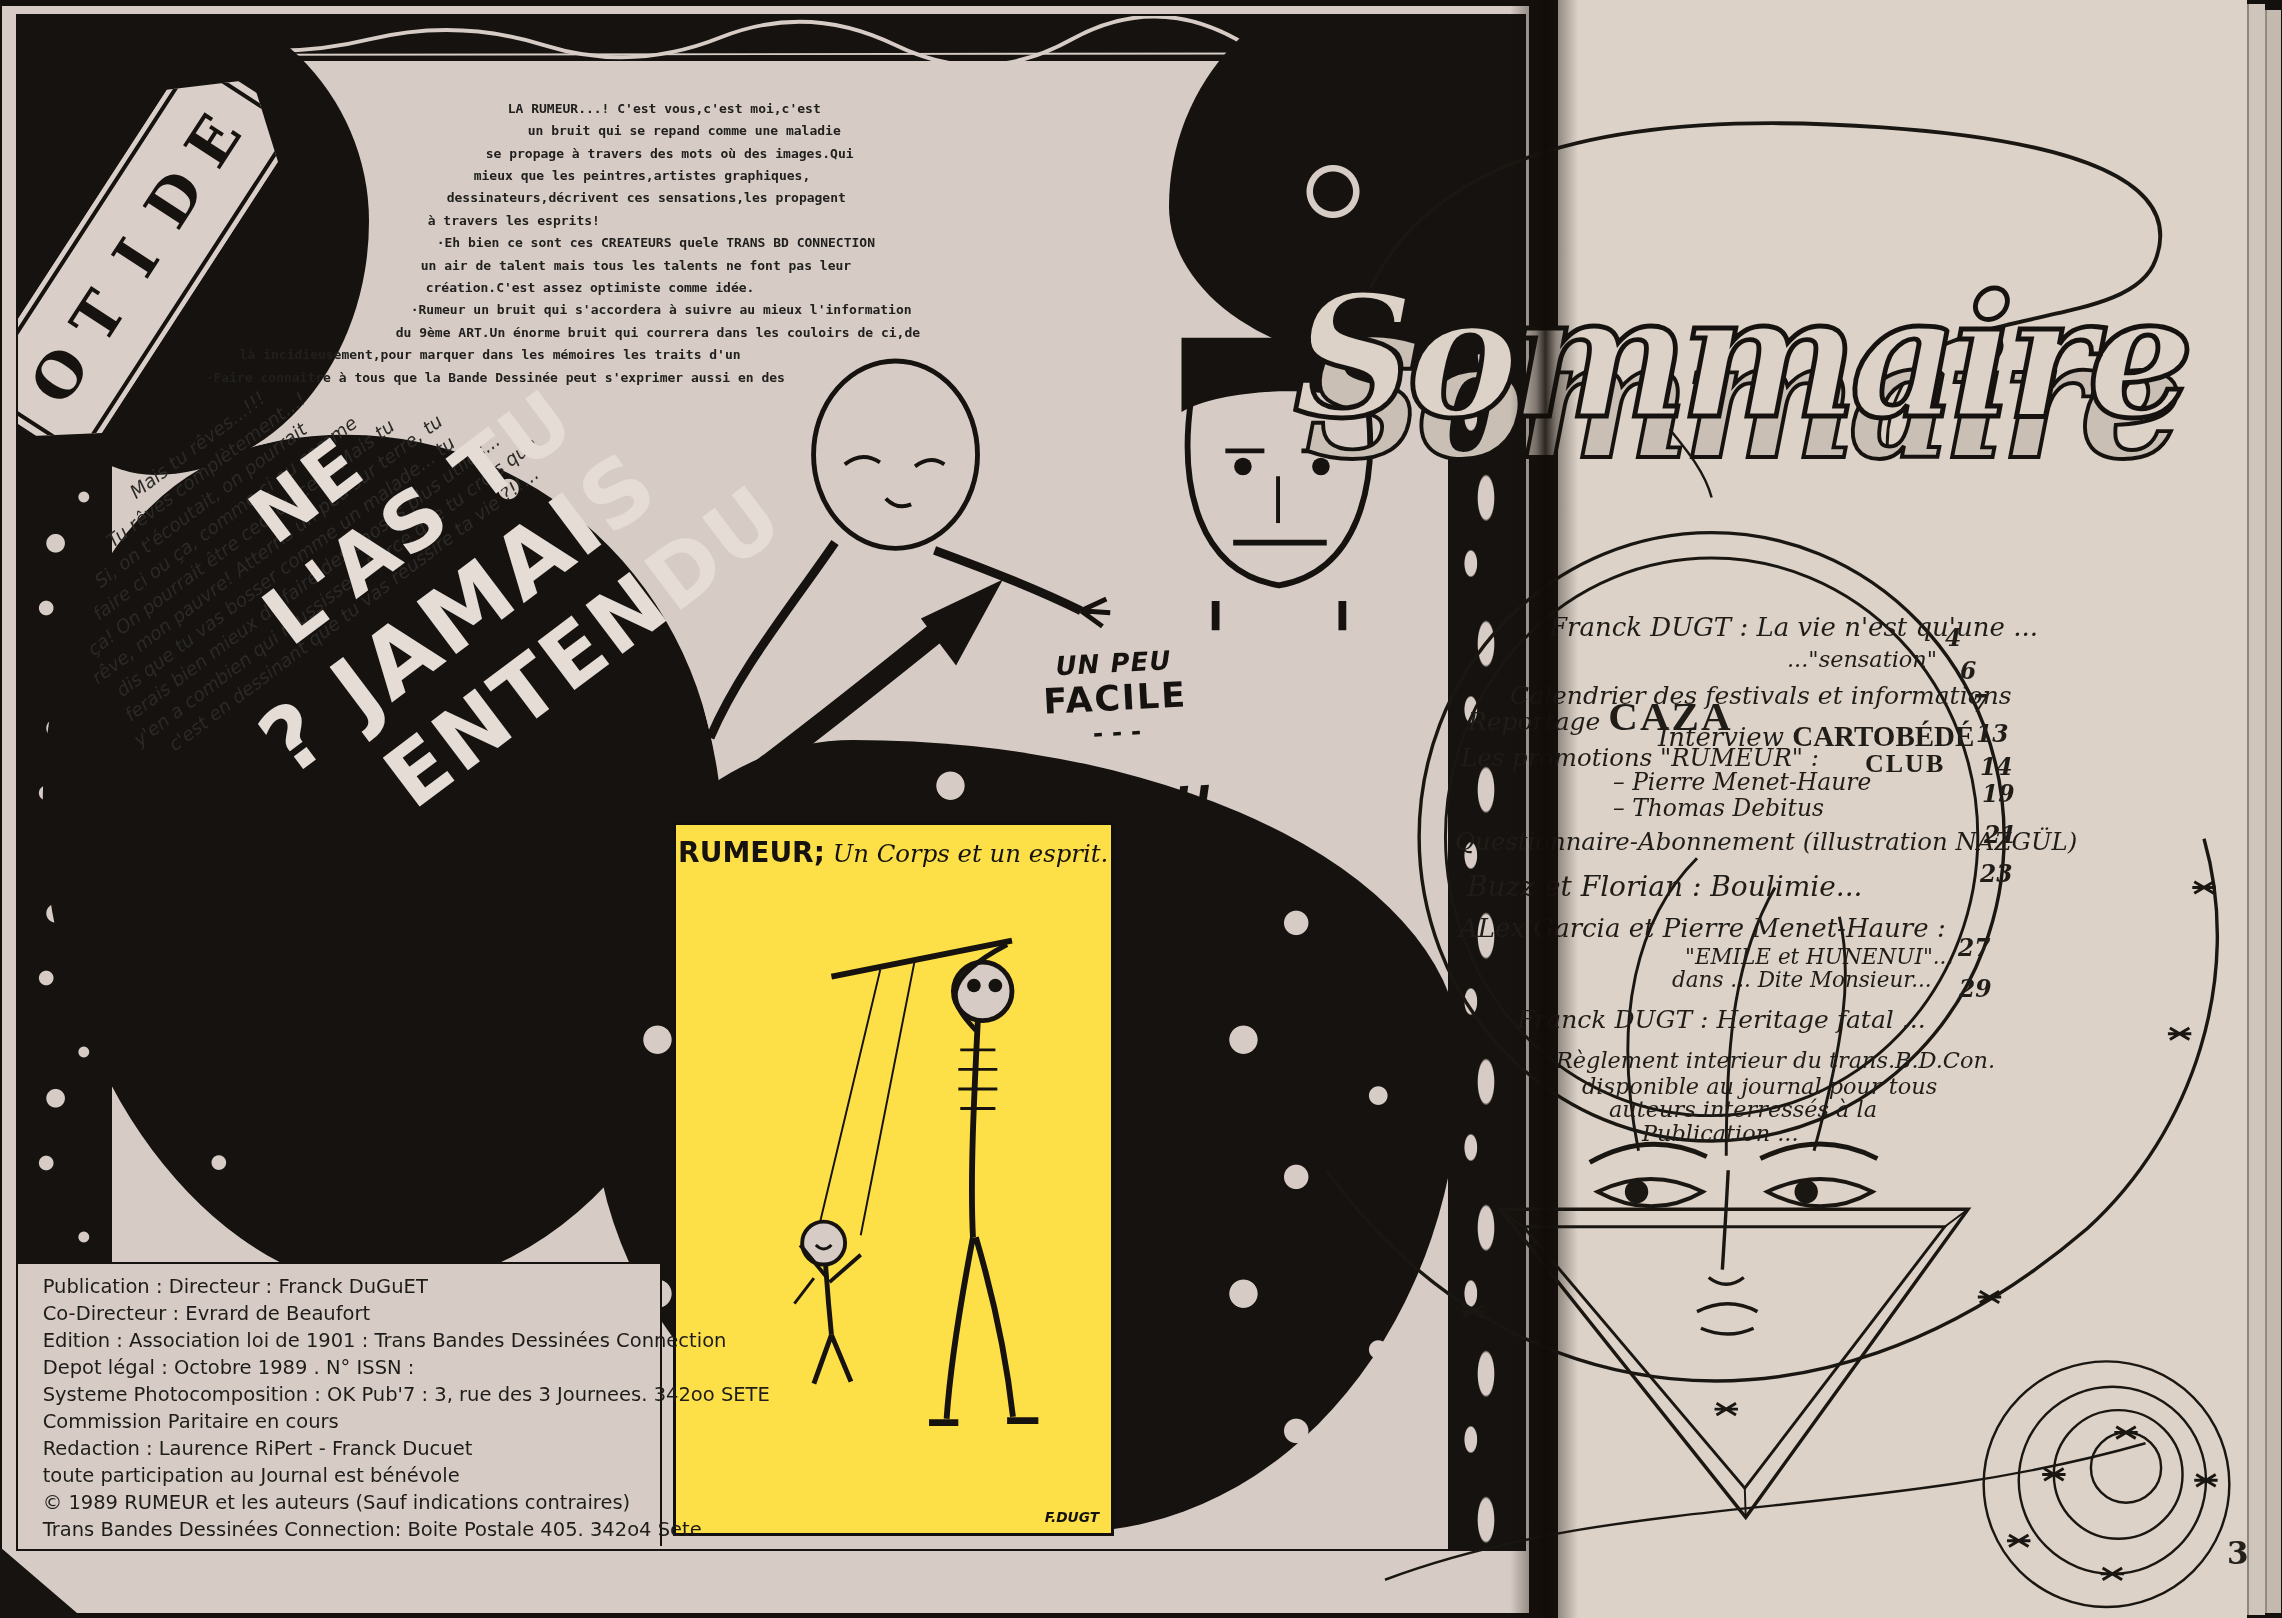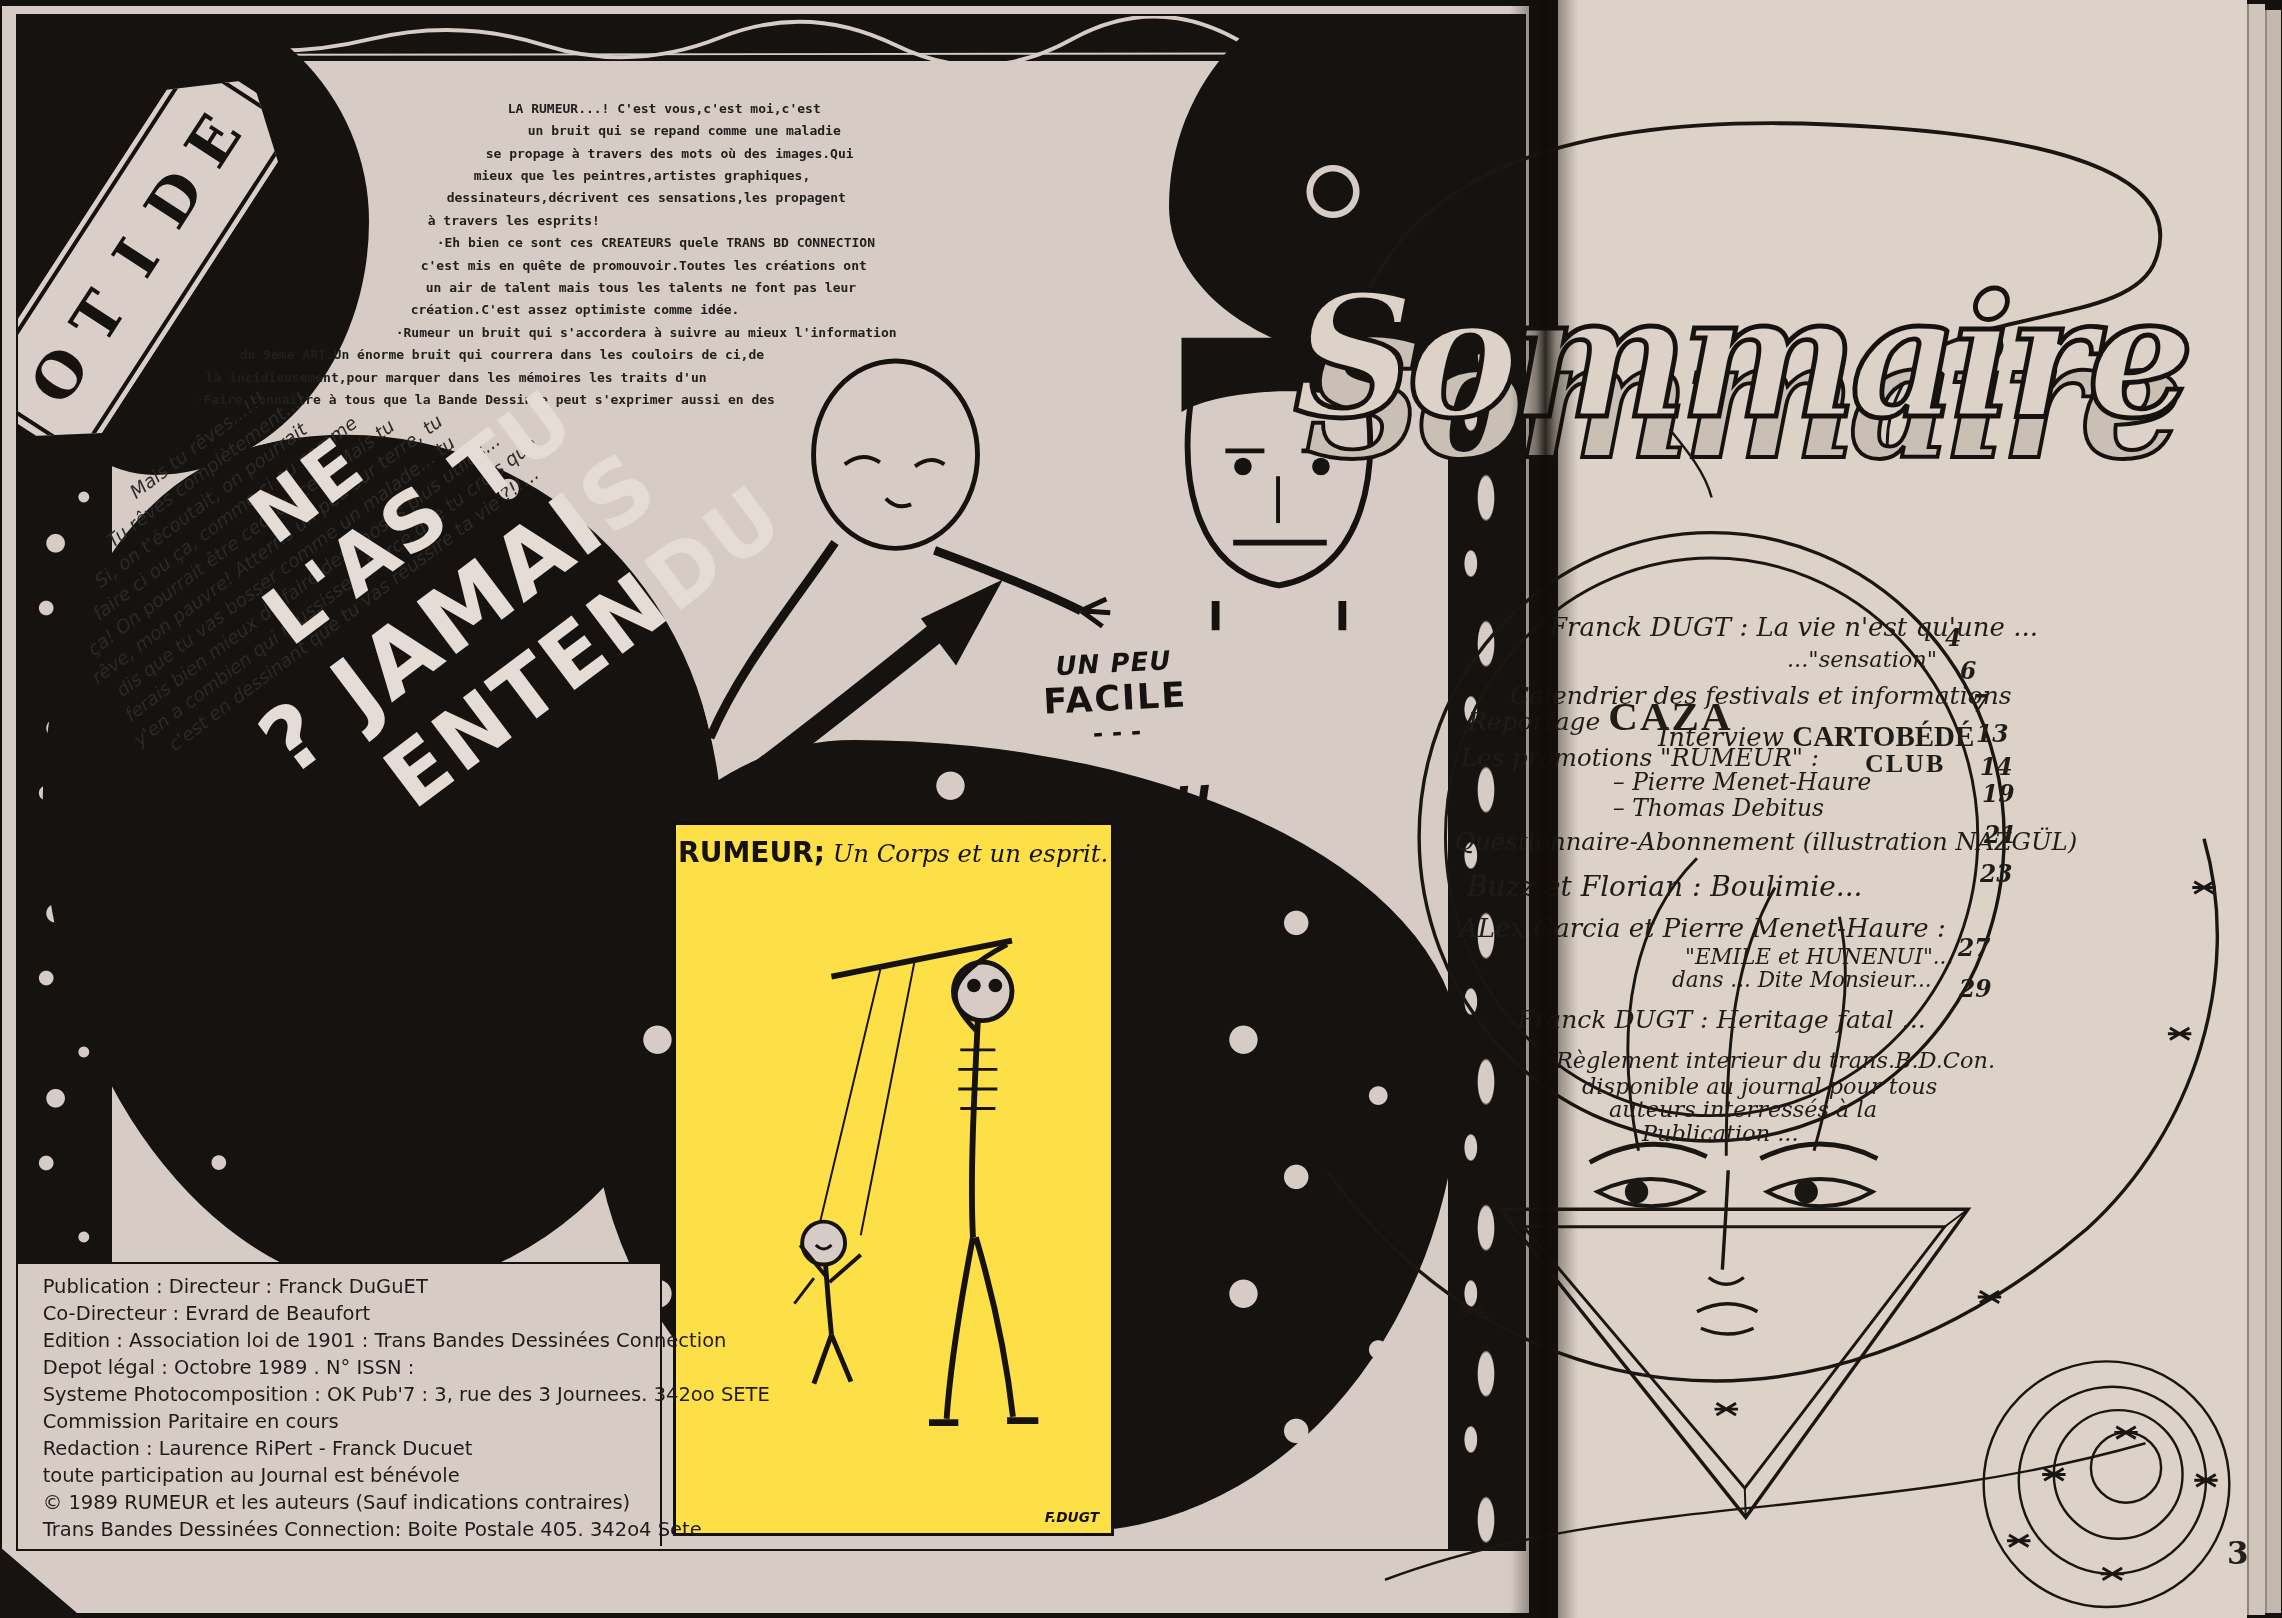--- a/index.html
+++ b/index.html
@@ -142,21 +142,20 @@
     </div>
 
     <div class="abs intro">
       <span class="ln">LA RUMEUR...! C'est vous,c'est moi,c'est</span>
       <span class="ln">un bruit qui se repand comme une maladie</span>
       <span class="ln">se propage à travers des mots où des images.Qui</span>
       <span class="ln">mieux que les peintres,artistes graphiques,</span>
       <span class="ln">dessinateurs,décrivent ces sensations,les propagent</span>
       <span class="ln">à travers les esprits!</span>
       <span class="ln">·Eh bien ce sont ces CREATEURS quele TRANS BD CONNECTION</span>
-      <span class="ln">c'est mis en quête de promouvoir.Toutes les créations ont</span>
       <span class="ln">un air de talent mais tous les talents ne font pas leur</span>
       <span class="ln">création.C'est assez optimiste comme idée.</span>
       <span class="ln">·Rumeur un bruit qui s'accordera à suivre au mieux l'information</span>
       <span class="ln">du 9ème ART.Un énorme bruit qui courrera dans les couloirs de ci,de</span>
       <span class="ln">là incidieusement,pour marquer dans les mémoires les traits d'un</span>
       <span class="ln">·Faire connaître à tous que la Bande Dessinée peut s'exprimer aussi en des</span>
     </div>
 
     <div class="abs rant">
       <span>Mais tu rêves...!!!</span>

